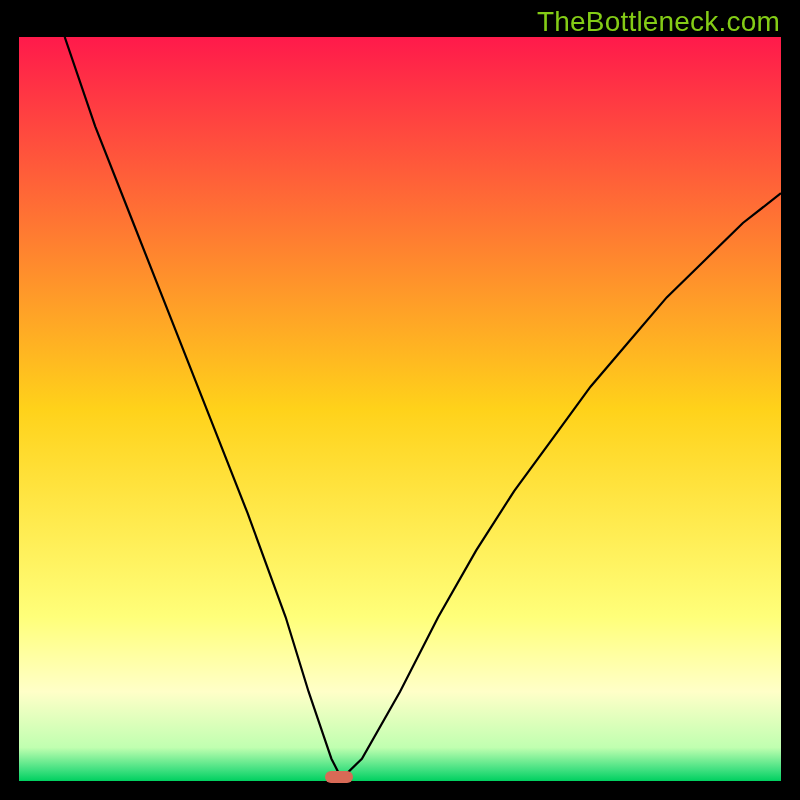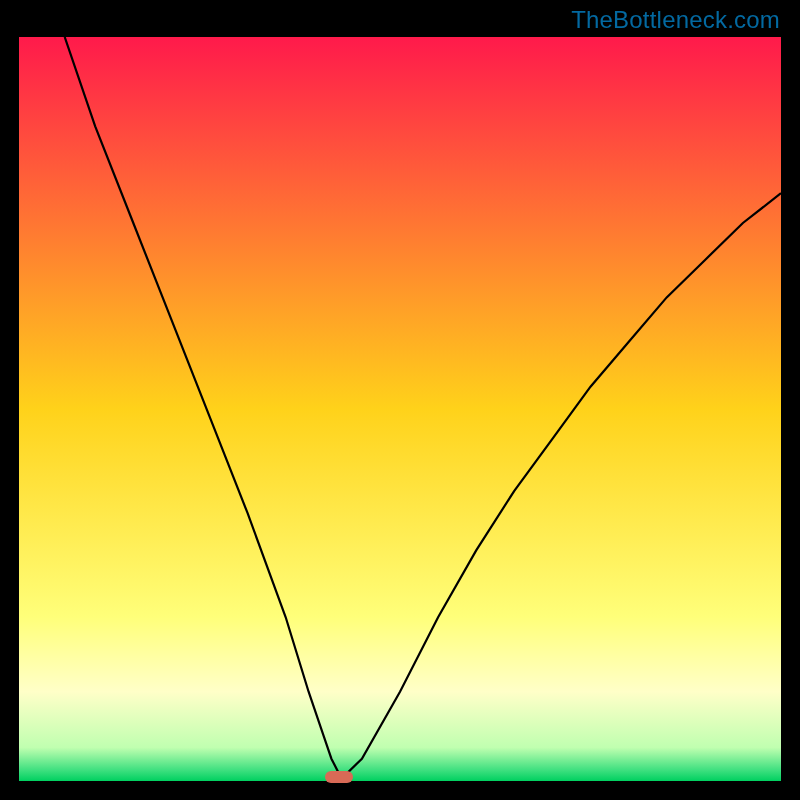--- a/index.html
+++ b/index.html
@@ -23,22 +23,22 @@
     position: absolute;
     left: 4px;
     top: 4px;
     width: 762px;
     height: 744px;
   }
   .watermark {
     position: absolute;
     top: 6px;
     right: 20px;
-    color: #0369a1;
-    font-size: 24px;
+    color: #84cc16;
+    font-size: 28px;
     font-weight: 500;
     letter-spacing: 0.2px;
   }
   svg {
     display: block;
   }
   .marker {
     position: absolute;
     width: 28px;
     height: 12px;

